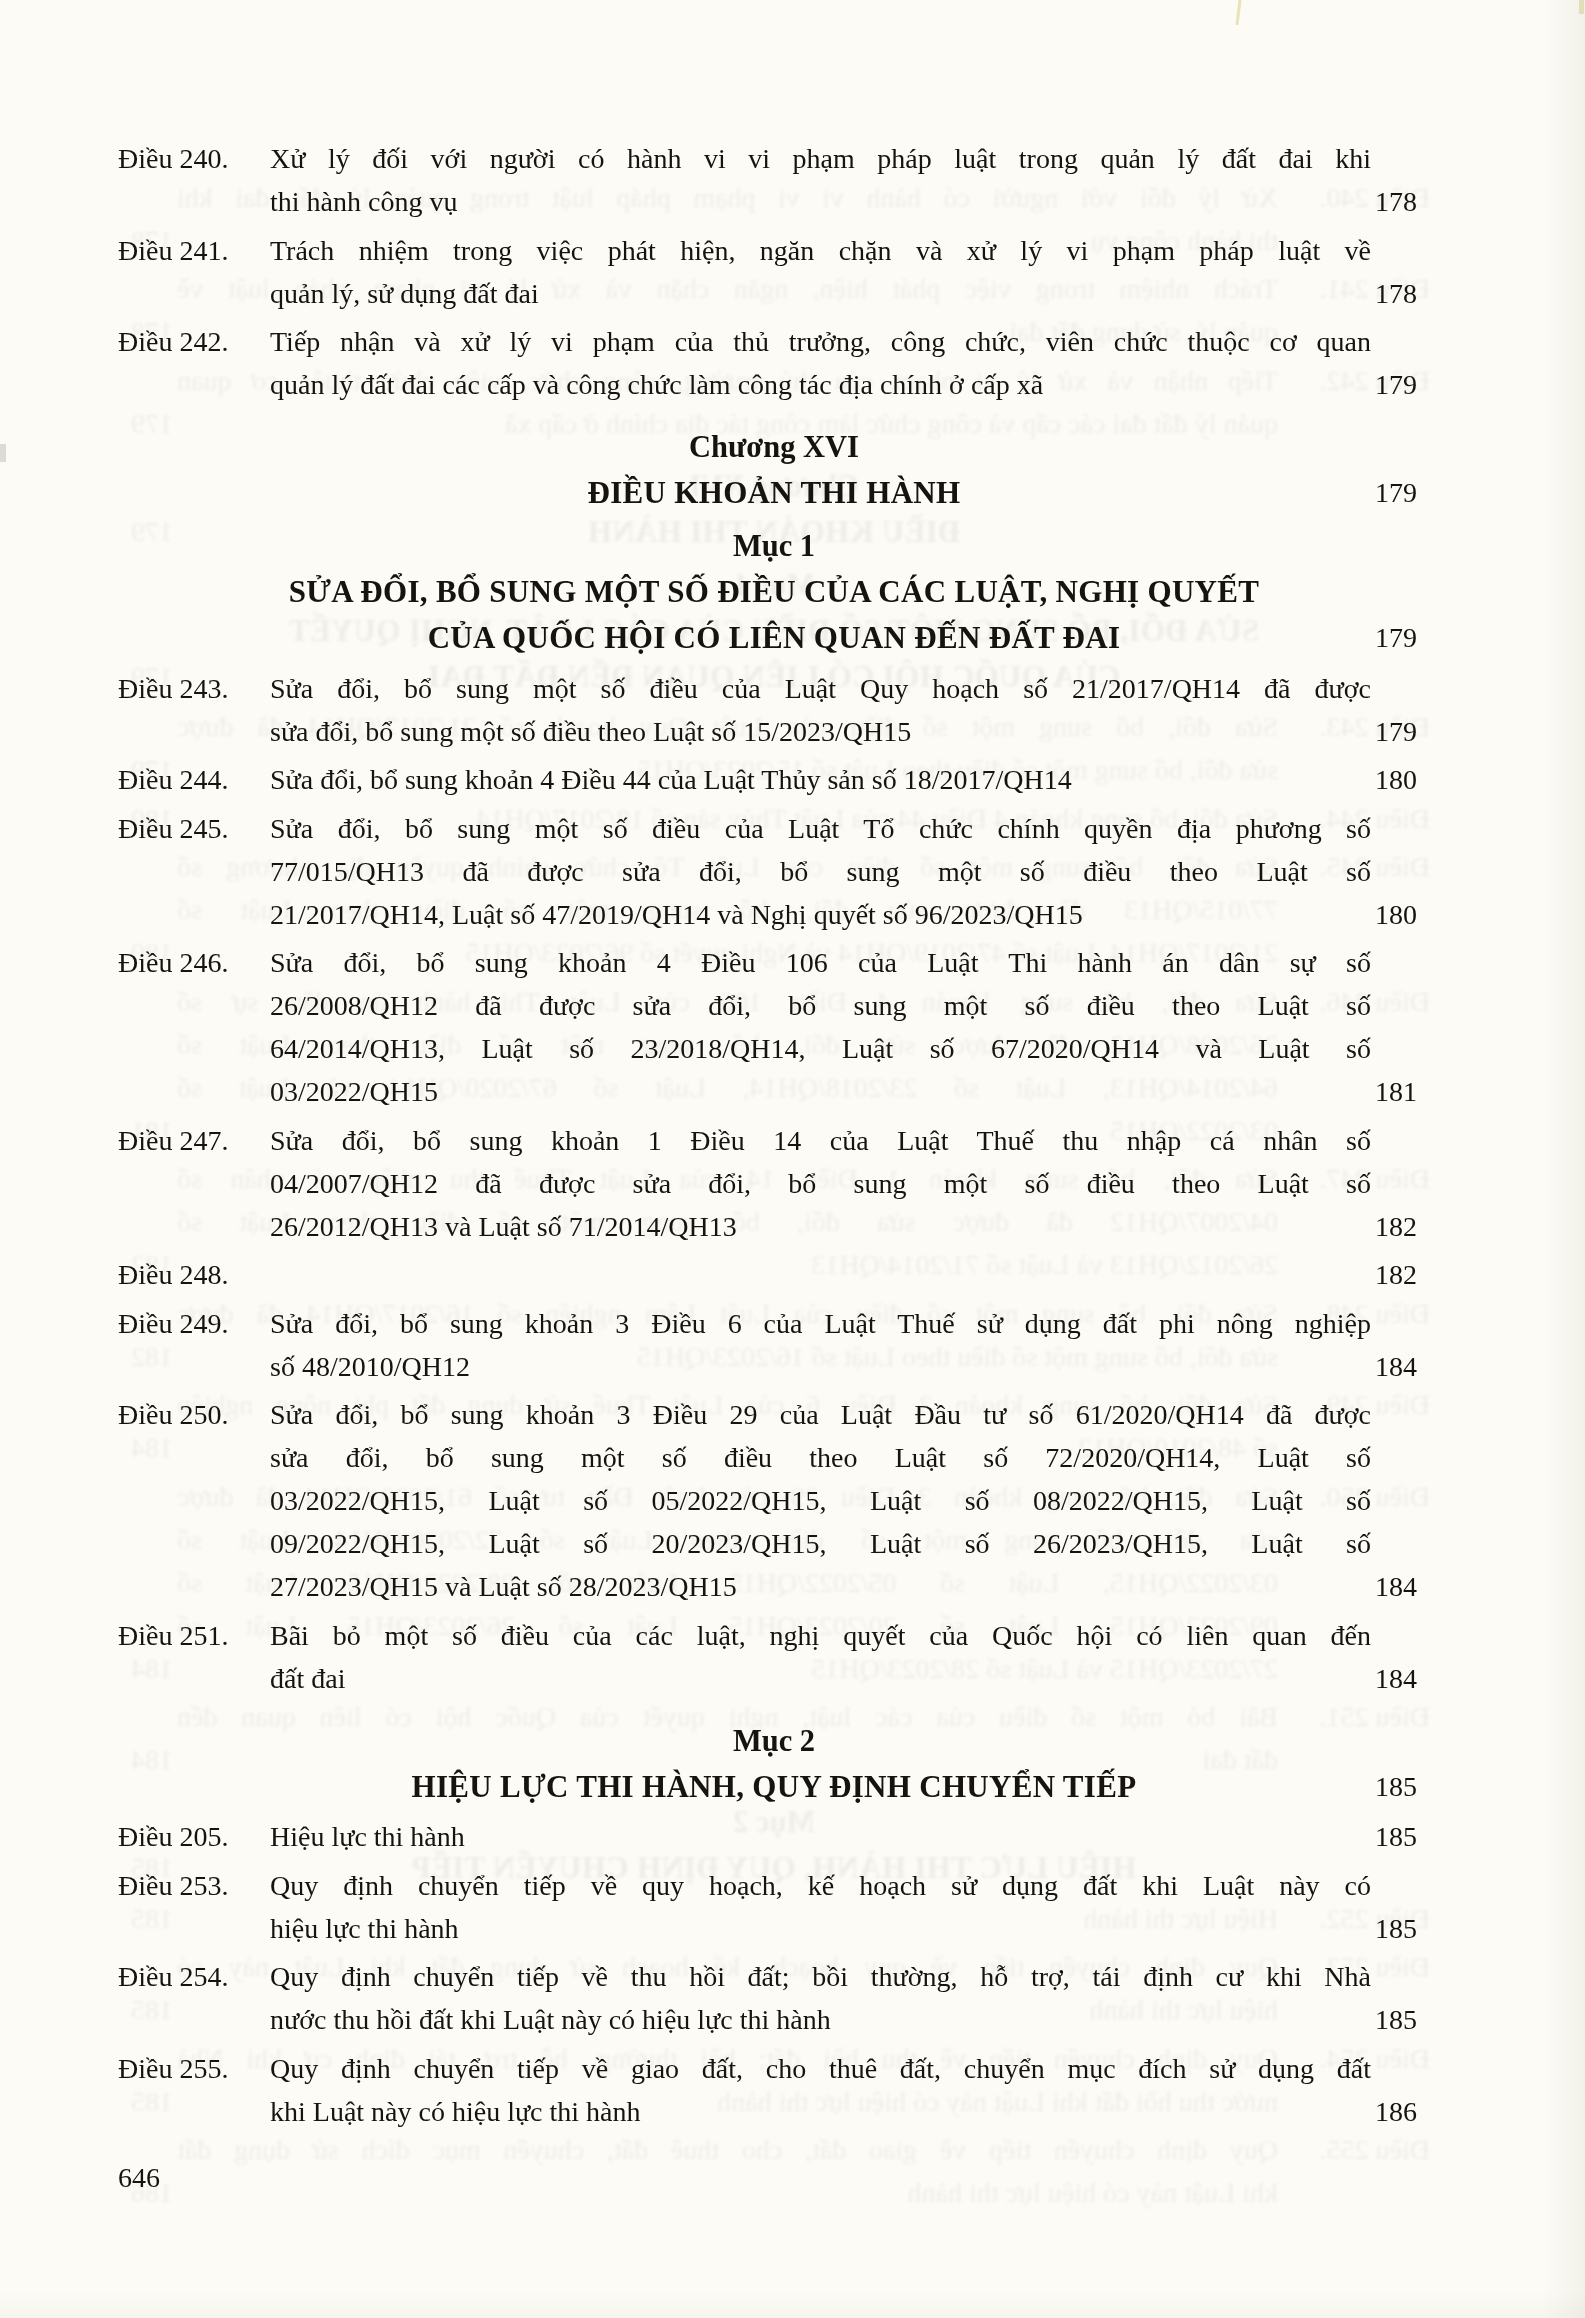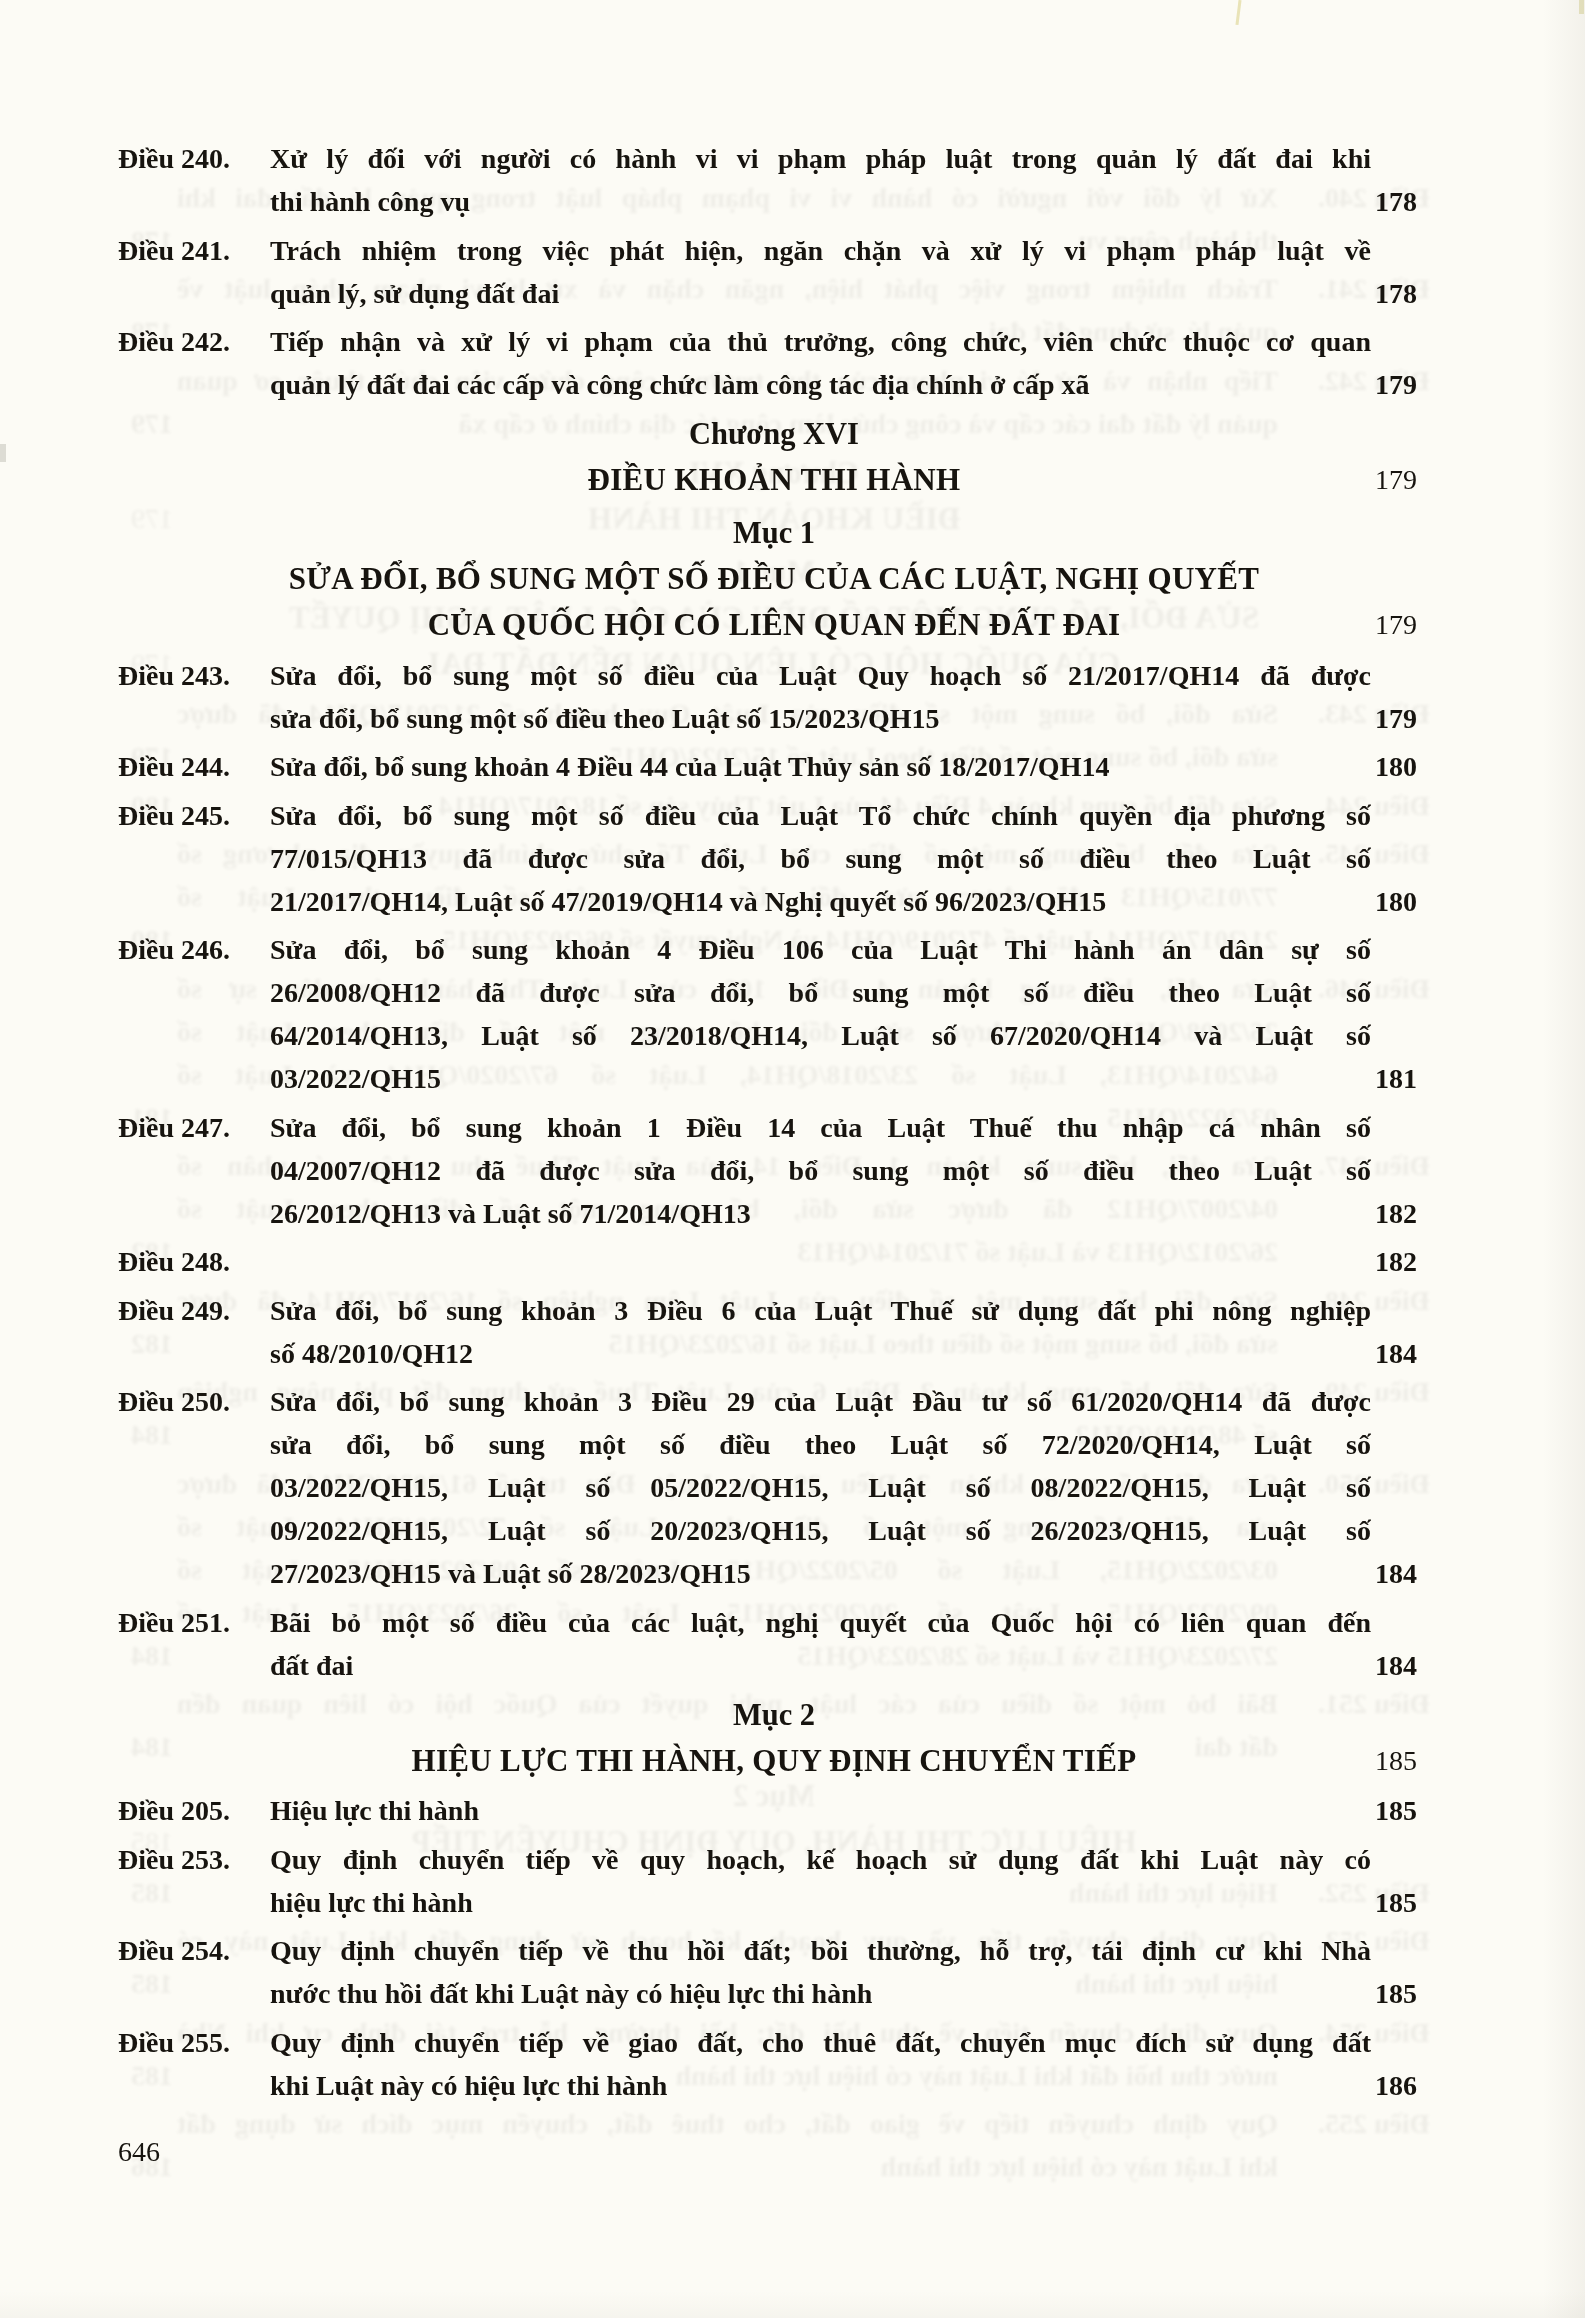--- a/index.html
+++ b/index.html
@@ -39,36 +39,36 @@
     user-select:none;
   }
 
   #content{
     position:absolute;left:118px;top:137px;width:1312px;z-index:2;
   }
 
   .row{position:relative;}
   #toc-list > .row:first-child{margin-top:0;}
 
-  .row.entry{display:flex;margin-top:5.5px;font-weight:bold;}
+  .row.entry{display:flex;margin-top:5.5px;}
   .label{
     flex:0 0 152px;width:152px;
     font-size:28px;line-height:43px;white-space:nowrap;
   }
   .lines{flex:0 0 1101px;width:1101px;font-size:28px;line-height:43px;}
   .line{height:43px;overflow:hidden;}
   .line.fill{text-align:justify;text-align-last:justify;}
 
   .pagenum{
     position:absolute;right:13px;bottom:0;
     height:43px;line-height:43px;font-size:28px;
     text-align:right;
   }
 
-  .row.heading{margin-top:5px;text-align:center;font-weight:bold;}
+  .row.heading{margin-top:18px;text-align:center;font-weight:bold;}
   .row.heading + .row.heading{margin-top:7px;font-family:Liberation Serif, serif;}
   .hline{height:46px;line-height:46px;font-size:30.5px;}
   .hline.big{font-size:31px;letter-spacing:0.3px;}
   .row.heading .pagenum{height:46px;line-height:46px;font-weight:normal;}
 
   .footer{
     position:relative;margin-top:23px;
     font-size:28px;line-height:43px;
   }
 </style>

